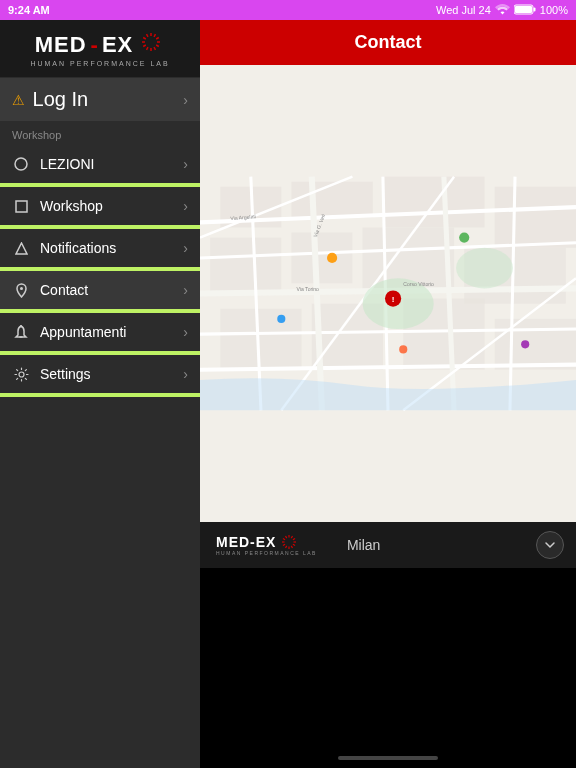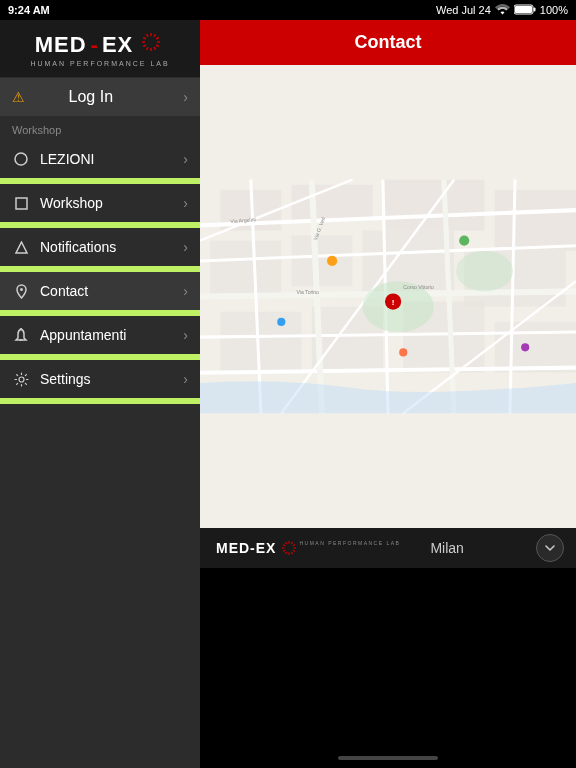--- a/index.html
+++ b/index.html
@@ -10,21 +10,21 @@
       font-family: -apple-system, 'Helvetica Neue', Arial, sans-serif;
       background: #2c2c2c;
       display: flex;
       flex-direction: column;
     }
 
     
     .status-bar {
       width: 576px;
       height: 20px;
-      background: #000000;
+      background: #d946ef;
       display: flex;
       align-items: center;
       justify-content: space-between;
       padding: 8px 8px;
       flex-shrink: 0;
     }
     .status-bar-left {
       font-size: 11px;
       color: #fff;
       font-weight: 600;
@@ -113,22 +113,21 @@
     }
 
     .login-btn-left {
       display: flex;
       align-items: center;
       gap: 8px;
     }
 
     .login-btn-text {
       color: #fff;
-      font-size: 16px;
-      margin-left: 36px;
+      font-size: 20px;
     }
 
     .chevron-right {
       color: #888;
       font-size: 14px;
     }
 
     
     .booking-label {
       padding: 8px 12px 4px;
@@ -137,21 +136,21 @@
       text-transform: none;
     }
 
     
     .nav-item {
       display: flex;
       align-items: center;
       justify-content: space-between;
       padding: 10px 12px;
       cursor: pointer;
-      border-bottom: 6px solid #bef264;
+      border-bottom: 4px solid #bef264;
     }
 
     .nav-item.active {
       background: #383838;
     }
 
     .nav-item-left {
       display: flex;
       align-items: center;
       gap: 10px;
@@ -223,21 +222,21 @@
       padding: 12px 16px;
       display: flex;
       align-items: center;
       gap: 12px;
       flex-shrink: 0;
       position: relative;
     }
 
     .info-panel-logo {
       display: flex;
-      flex-direction: row;
+      flex-direction: column;
       align-items: flex-start;
     }
 
     .info-panel-logo-text {
       font-size: 14px;
       font-weight: 900;
       color: #fff;
       letter-spacing: 1px;
     }
 

